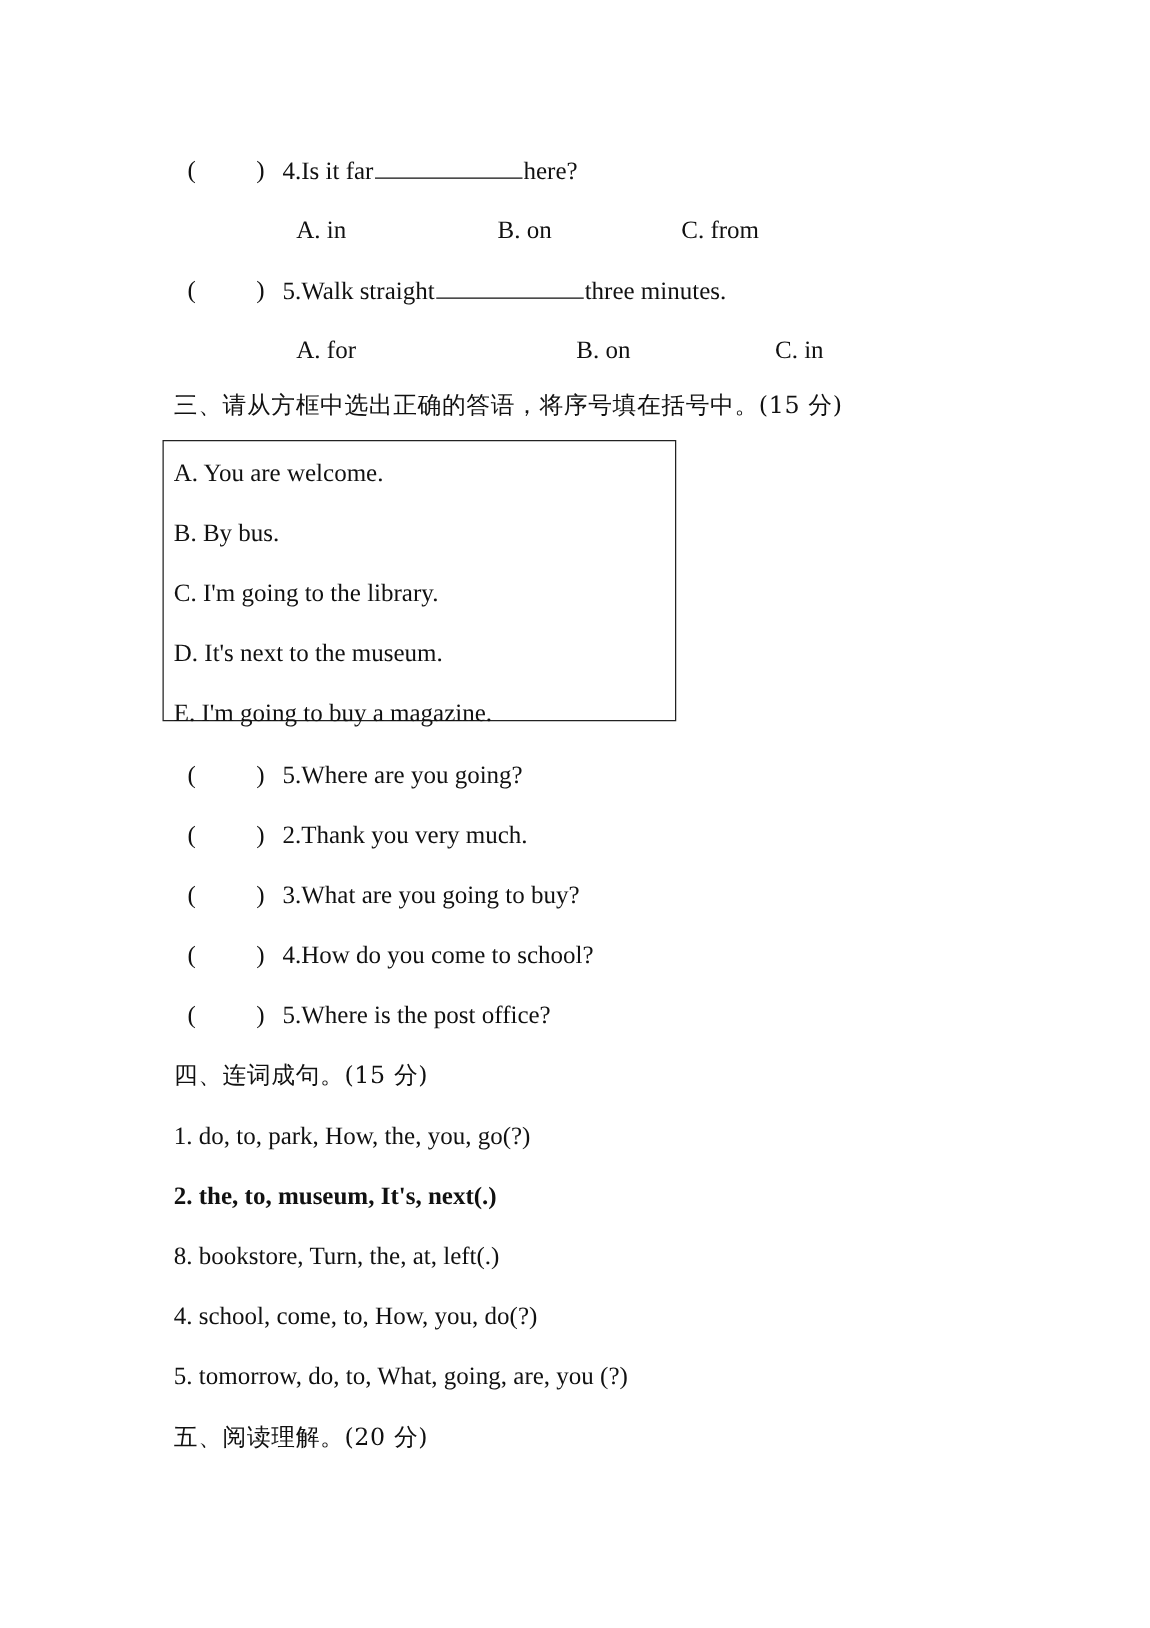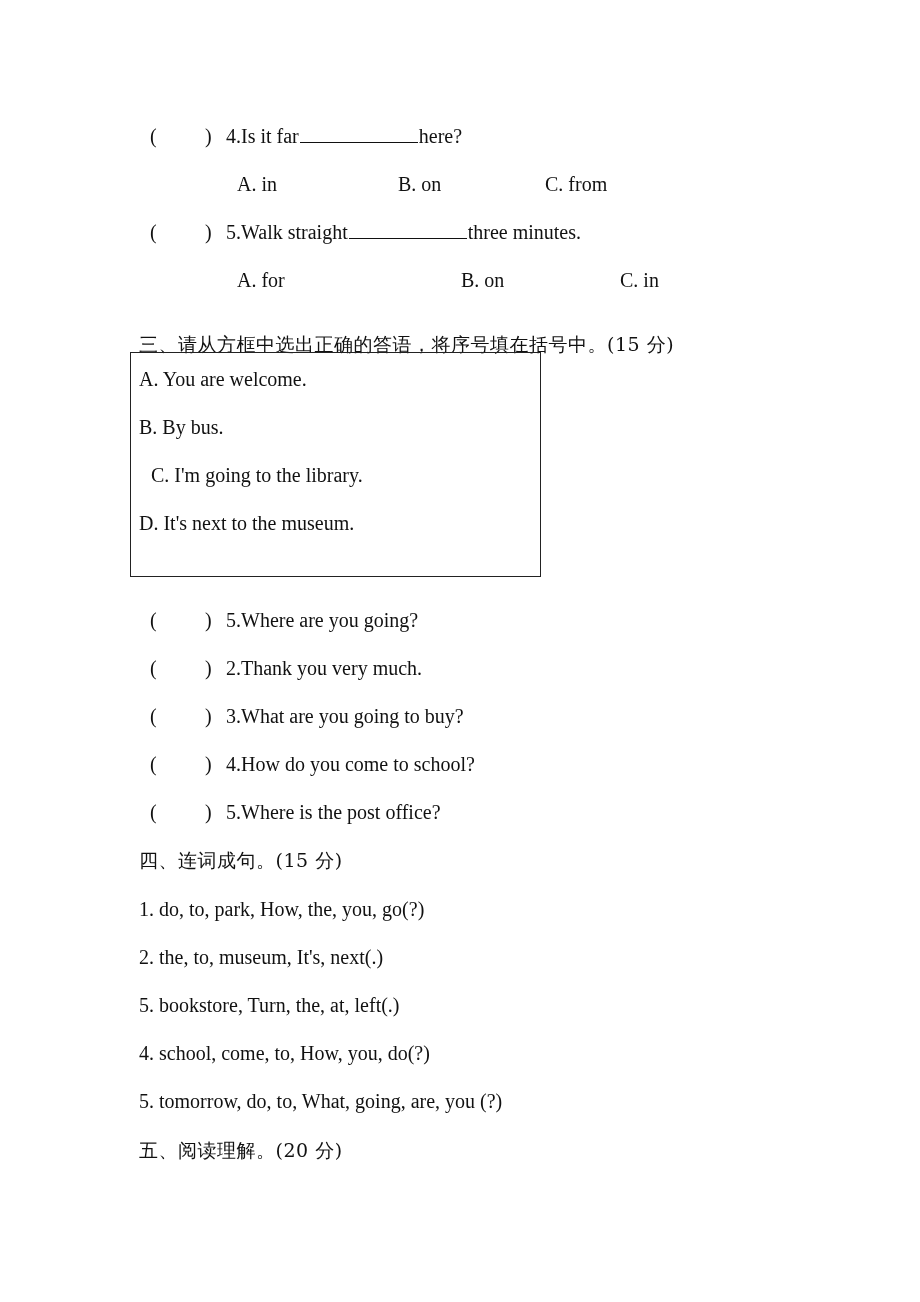--- a/index.html
+++ b/index.html
@@ -44,27 +44,28 @@
   <span class="qtext">
     <span>5.Walk straight</span><span class="blank"></span><span>three minutes.</span>
   </span>
 </div>
 <div class="line" style="top:268px;">
   <span class="opt" style="left:237px;text-align:right;">A. for</span>
   <span class="opt" style="left:461px;">B. on</span>
   <span class="opt" style="left:620px;text-align:right;">C. in</span>
 </div>
 
-<div class="heading line" style="top:332px;">三、请从方框中选出正确的答语，将序号填在括号中。(15 分)</div>
+<div class="heading line" style="top:312px;">三、请从方框中选出正确的答语，将序号填在括号中。(15 分)</div>
 
 <div class="box">
   <div class="box-item line" style="top:14px;">A. You are welcome.</div>
   <div class="box-item line" style="top:62px;">B. By bus.</div>
-  <div class="box-item line" style="top:110px;margin-left:12px;">C. I'm going to the library.</div>
+  <div class="box-item line" style="top:110px;">C. I'm going to the library.</div>
   <div class="box-item line" style="top:158px;">D. It's next to the museum.</div>
+  <div class="box-item line" style="top:206px;">E. I'm going to buy a magazine.</div>
 </div>
 
 <div class="line" style="top:608px;">
   <span class="paren-open">(</span>
   <span class="paren-close">)</span>
   <span class="qtext">5.Where are you going?</span>
 </div>
 <div class="line" style="top:656px;">
   <span class="paren-open">(</span>
   <span class="paren-close">)</span>
@@ -81,18 +82,18 @@
   <span class="qtext">4.How do you come to school?</span>
 </div>
 <div class="line" style="top:800px;">
   <span class="paren-open">(</span>
   <span class="paren-close">)</span>
   <span class="qtext">5.Where is the post office?</span>
 </div>
 
 <div class="heading line" style="top:848px;">四、连词成句。(15 分)</div>
 <div class="plain line" style="top:897px;">1. do, to, park, How, the, you, go(?)</div>
-<div class="plain line" style="top:945px;">2. the, to, museum, It's, next(.)</div>
-<div class="plain line" style="top:993px;">5. bookstore, Turn, the, at, left(.)</div>
+<div class="plain line" style="top:945px;font-weight:bold;">2. the, to, museum, It's, next(.)</div>
+<div class="plain line" style="top:993px;">8. bookstore, Turn, the, at, left(.)</div>
 <div class="plain line" style="top:1041px;">4. school, come, to, How, you, do(?)</div>
 <div class="plain line" style="top:1089px;">5. tomorrow, do, to, What, going, are, you (?)</div>
 
 <div class="heading line" style="top:1138px;">五、阅读理解。(20 分)</div>
 
 </body></html>

